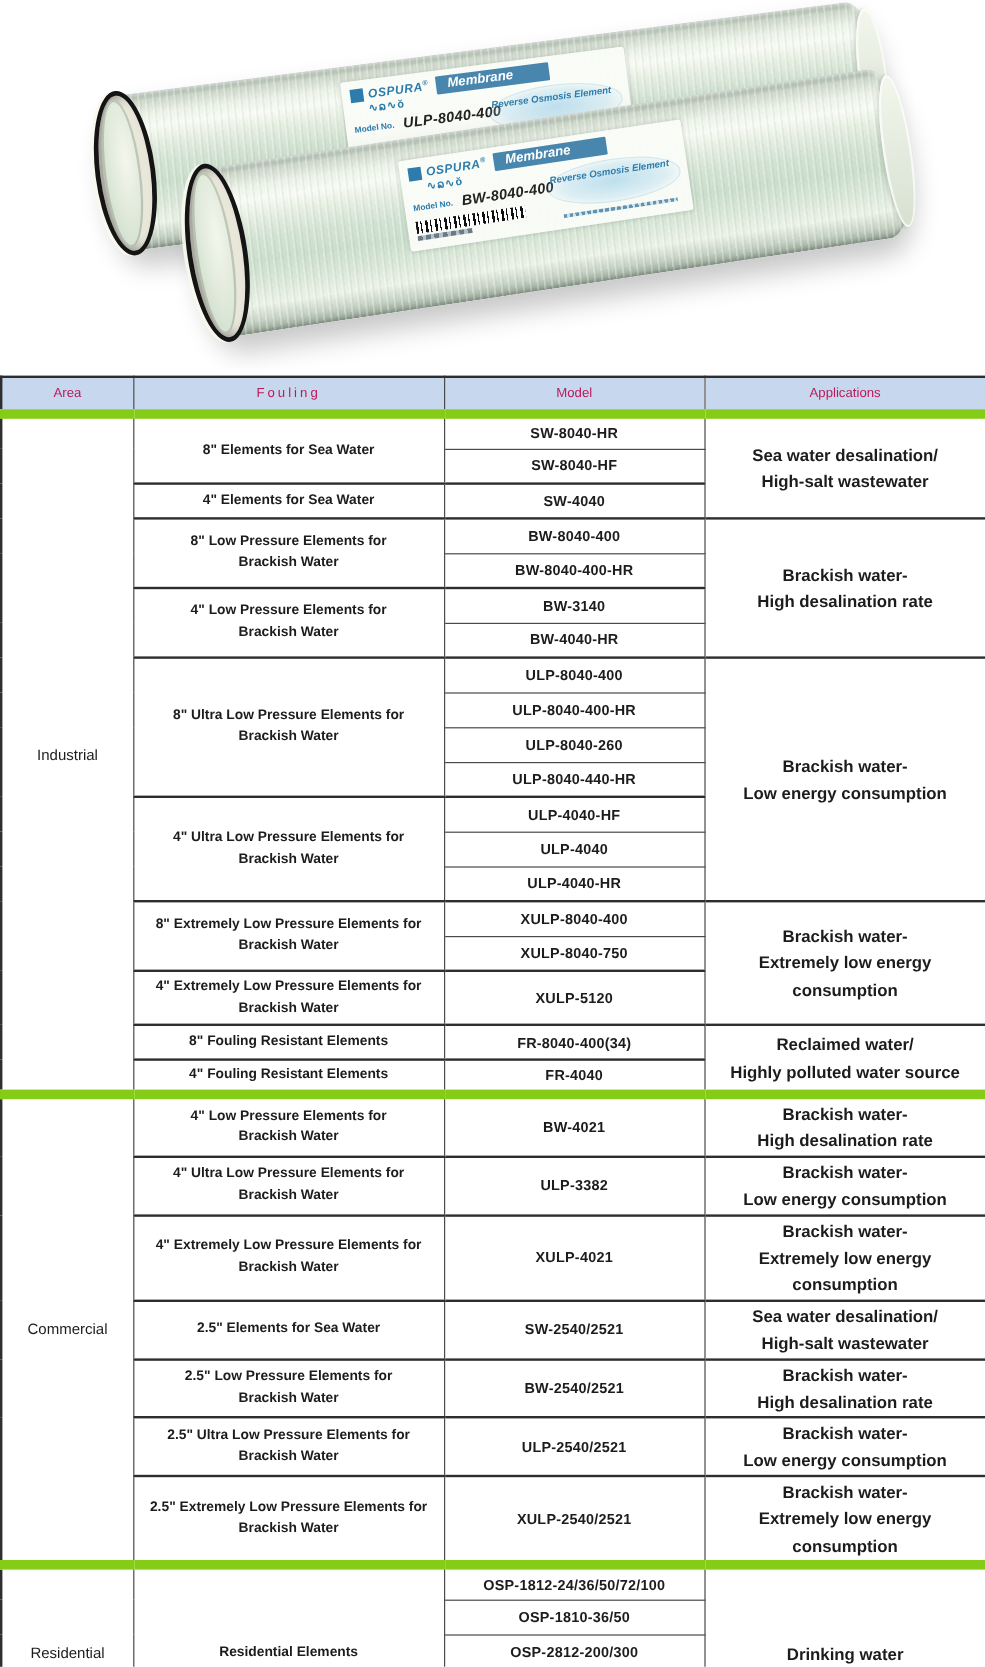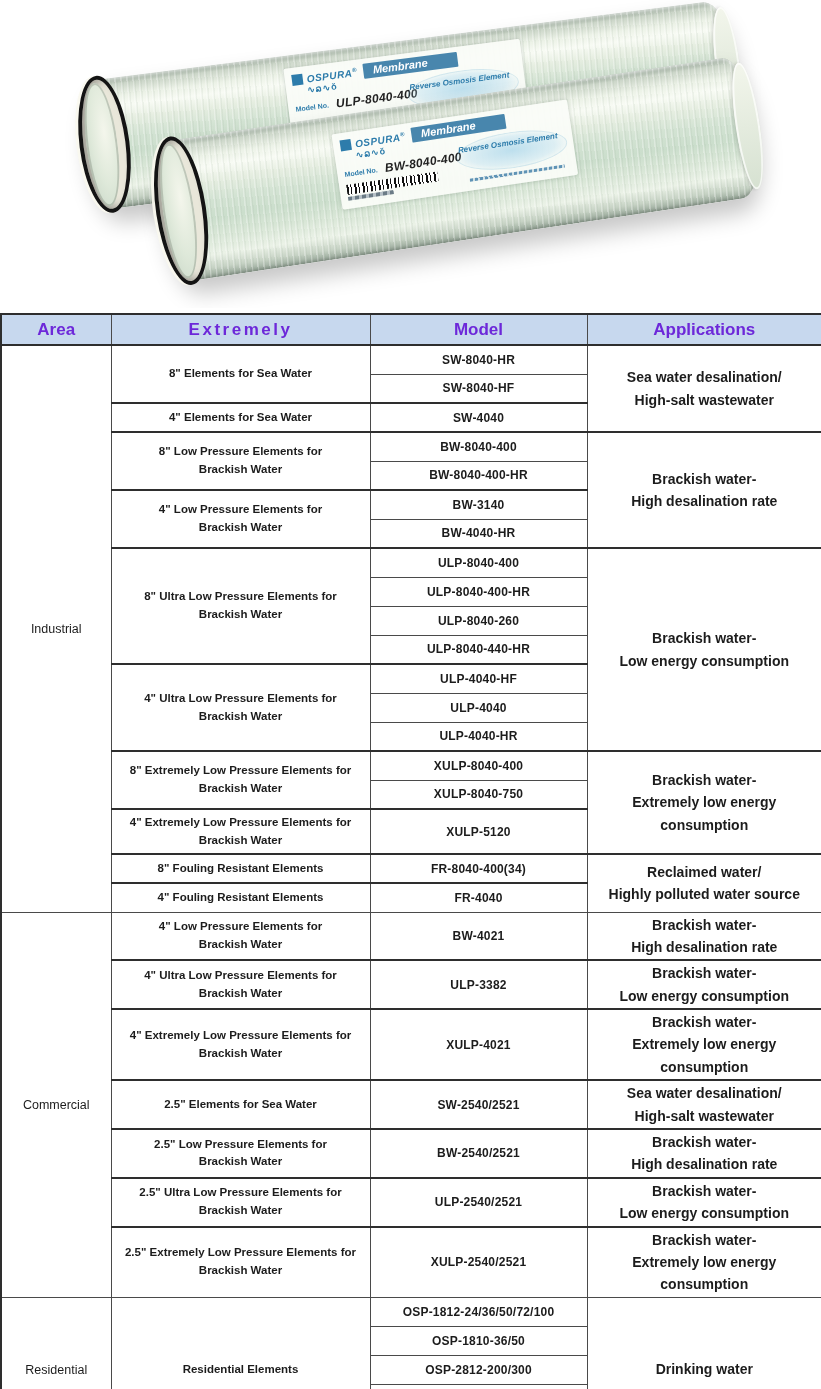--- a/index.html
+++ b/index.html
@@ -51,30 +51,30 @@
     font-size:8px;font-weight:bold;font-style:italic;}
   .fineprint{position:absolute;right:12px;bottom:9px;width:96px;height:3px;
     background:repeating-linear-gradient(90deg,#5f93b5 0 3px,rgba(95,147,181,.25) 3px 5px);}
 
   
   .tablewrap{margin-top:5px;}
   table{border-collapse:collapse;table-layout:fixed;width:821px;border:2px solid #2e2e2e;}
   th,td{border:1px solid #4a4a4a;text-align:center;vertical-align:middle;padding:1px 3px;
     white-space:pre-line;overflow:hidden;}
   thead tr{height:31px;}
-  thead th{background:#c7d8ee;color:#6d28d9;font-size:17px;font-weight:bold;border-bottom:2px solid #2e2e2e;}
+  thead th{background:#c7d8ee;color:#be185d;font-size:11px;font-weight:normal;border-bottom:2px solid #2e2e2e;}
   th.sp{letter-spacing:2.5px;}
   tbody tr{height:29px;}
   tbody tr.tall{height:45px;}
   td.area{font-size:12.5px;font-weight:normal;}
   td.product{font-size:11.5px;font-weight:bold;line-height:1.55;}
   td.model{font-size:12px;font-weight:bold;letter-spacing:.2px;}
   td.app{font-size:14px;font-weight:bold;line-height:1.6;}
   tbody tr.group > td{border-top:2px solid #2e2e2e;}
-  tbody tr.section > td{border-top:1px solid #84cc16;}
+  tbody tr.section > td{border-top:8px solid #84cc16;}
 </style>
 </head>
 <body>
 
 <div class="hero">
 
   <div class="cyl cyl-back">
     <div class="endring"></div>
     <div class="mlabel">
       <div class="brand-row">
@@ -126,21 +126,21 @@
   <table>
     <colgroup>
       <col style="width:110px">
         <col style="width:259px">
         <col style="width:217px">
         <col style="width:235px">
     </colgroup>
     <thead>
       <tr>
         <th>Area</th>
-        <th class="sp">Extremely</th>
+        <th class="sp">Fouling</th>
         <th>Model</th>
         <th>Applications</th>
       </tr>
     </thead>
     <tbody>
         <tr class="section">
           <td class="area" rowspan="19">Industrial</td>
           <td class="product" rowspan="2">8" Elements for Sea Water</td>
           <td class="model">SW-8040-HR</td>
           <td class="app" rowspan="3">Sea water desalination/

